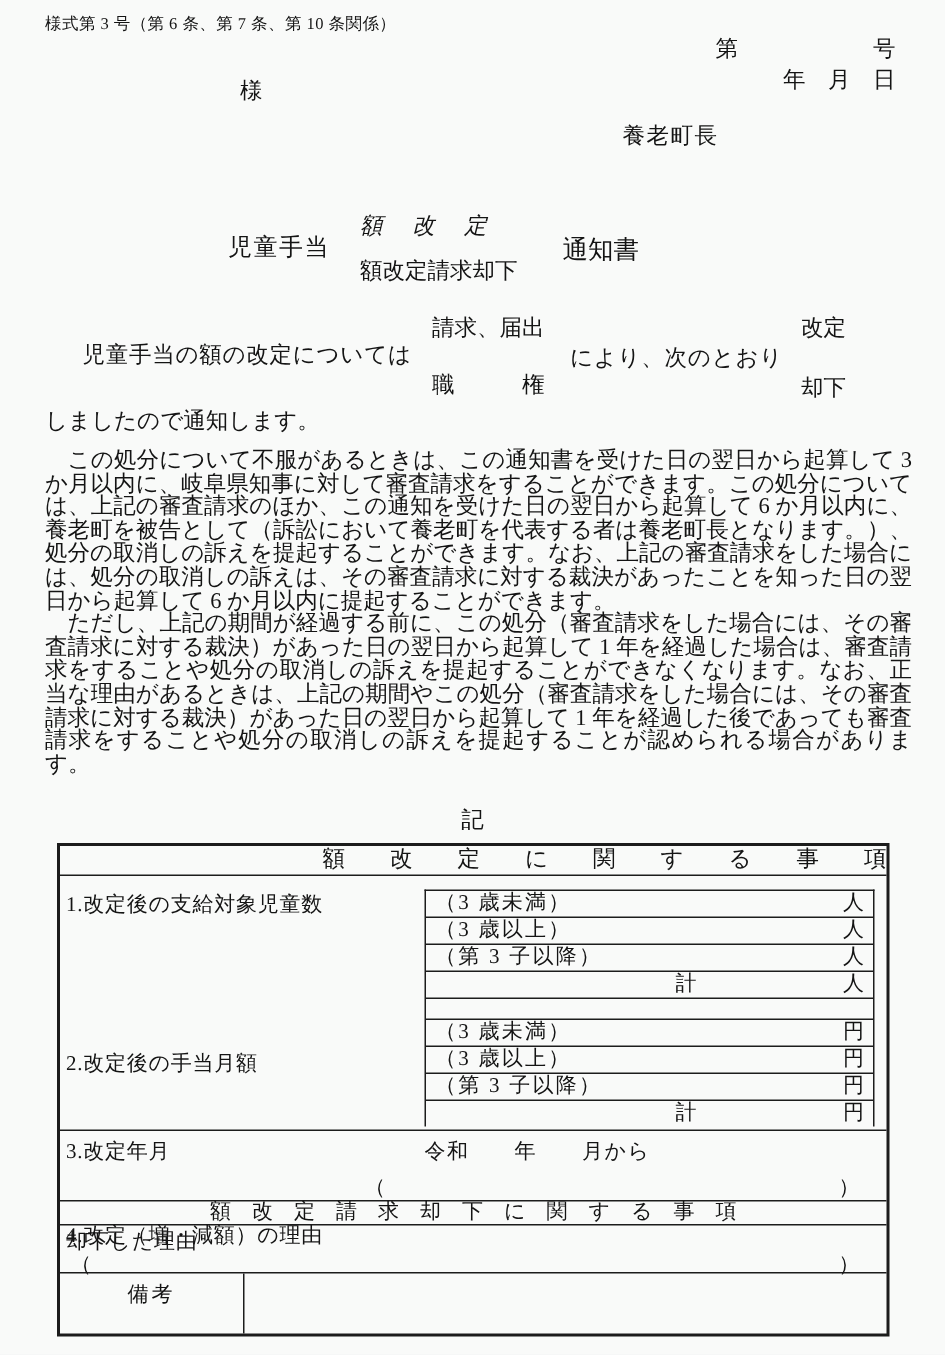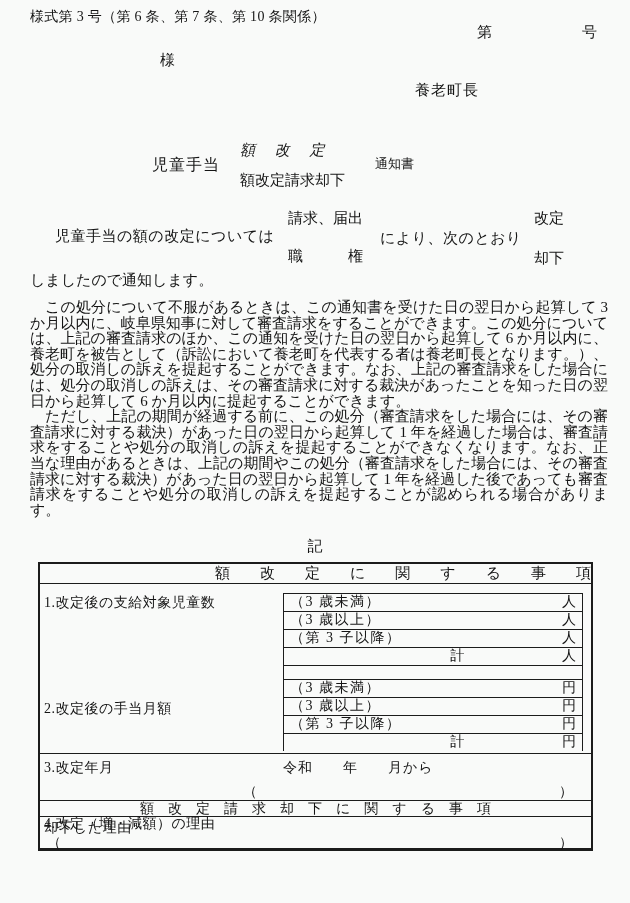--- a/index.html
+++ b/index.html
@@ -8,33 +8,33 @@
     position:relative;
     width:630px;height:903px;
     background:#f9faf9;
     font-family:"Liberation Serif","DejaVu Serif",serif;
     color:#141414;
     overflow:hidden;
   }
   .abs{position:absolute;}
 
   
-  .form-number{left:30px;top:8px;font-size:14px;letter-spacing:0.3px;}
+  .form-number{left:30px;top:8px;font-size:11px;letter-spacing:0.3px;}
   .docno-block{left:477px;top:23px;width:120px;font-size:15px;}
   .docno-line{display:flex;justify-content:space-between;}
   .date-line{text-align:right;margin-top:2px;}
   .addressee{left:160px;top:51px;font-size:15px;}
   .issuer{left:415px;top:81px;font-size:15px;letter-spacing:1px;}
 
   
   .title-block{left:0;top:140px;width:630px;height:55px;}
   .title-subject{left:152px;top:15px;font-size:16px;letter-spacing:1px;}
   .title-stack-top{left:240px;top:1px;font-size:15px;letter-spacing:8px;font-style:italic;}
   .title-stack-bottom{left:240px;top:31px;font-size:15px;}
-  .title-doctype{left:375px;top:15px;font-size:13px;}
+  .title-doctype{left:375px;top:15px;font-size:17px;}
 
   
   .intro-block{left:0;top:205px;width:630px;height:62px;font-size:15px;}
   .intro-lead{left:55px;top:22px;letter-spacing:0.5px;}
   .intro-method-top{left:288px;top:4px;}
   .intro-method-bottom{left:288px;top:42px;font-family:Liberation Serif, serif;}
   .intro-connector{left:380px;top:24px;letter-spacing:0.5px;}
   .intro-result-top{left:534px;top:4px;}
   .intro-result-bottom{left:534px;top:44px;}
   .intro-continuation{left:30px;top:271px;font-size:15px;}
@@ -80,20 +80,21 @@
 
 <div class="page">
 
   <div class="abs form-number">様式第 3 号（第 6 条、第 7 条、第 10 条関係）</div>
 
   <div class="abs docno-block">
     <div class="docno-line">
       <span>第</span>
       <span>号</span>
     </div>
+    <div class="date-line">年　月　日</div>
   </div>
 
   <div class="abs addressee">様</div>
   <div class="abs issuer">養老町長</div>
 
   <div class="abs title-block">
     <span class="abs title-subject">児童手当</span>
     <span class="abs title-stack-top">額 改 定</span>
     <span class="abs title-stack-bottom">額改定請求却下</span>
     <span class="abs title-doctype">通知書</span>
@@ -172,15 +173,19 @@
     </div>
 
     <div class="t-h2">額　改　定　請　求　却　下　に　関　す　る　事　項</div>
 
     <div class="t-reject">
       <span class="lbl">却下した理由</span>
       <span class="open">（</span>
       <span class="close">）</span>
     </div>
 
+    <div class="t-remarks">
+      <div class="left">備考</div>
+      <div class="right"></div>
+    </div>
   </div>
 
 </div>
 
 </body></html>

